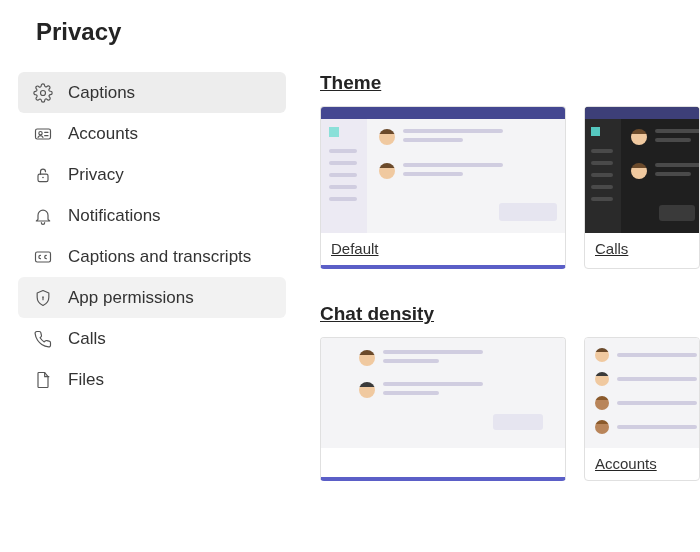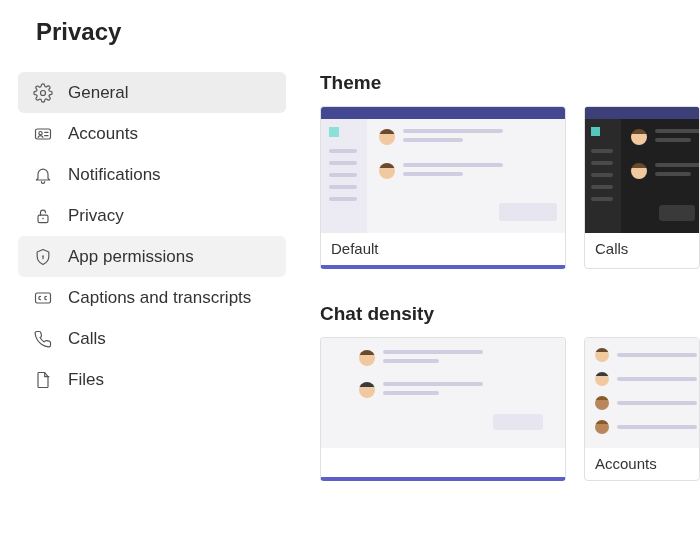--- a/index.html
+++ b/index.html
@@ -40,20 +40,21 @@
       height: 22px;
       display: flex;
       align-items: center;
       justify-content: center;
       flex-shrink: 0;
     }
     .sidebar-item svg { stroke: #555; stroke-width: 1.4; fill: none; stroke-linecap: round; stroke-linejoin: round; }
     .main {
       flex: 1;
       padding-left: 34px;
+      text-decoration: underline;
     }
     .section-title {
       font-size: 19px;
       font-weight: 700;
       margin-bottom: 12px;
     }
     .cards { display: flex; gap: 18px; margin-bottom: 34px; }
     .card {
       width: 246px;
       border: 1px solid #e0e0e0;
@@ -153,75 +154,75 @@
 
   <nav class="sidebar">
 
     <div class="sidebar-item active">
       <span class="icon">
         <svg viewBox="0 0 24 24" width="20" height="20">
             <circle cx="12" cy="12" r="3"></circle>
             <path d="M19.4 15a1.7 1.7 0 0 0 .3 1.8l.1.1a2 2 0 1 1-2.8 2.8l-.1-.1a1.7 1.7 0 0 0-1.8-.3 1.7 1.7 0 0 0-1 1.5V21a2 2 0 0 1-4 0v-.1a1.7 1.7 0 0 0-1-1.5 1.7 1.7 0 0 0-1.8.3l-.1.1a2 2 0 1 1-2.8-2.8l.1-.1a1.7 1.7 0 0 0 .3-1.8 1.7 1.7 0 0 0-1.5-1H3a2 2 0 0 1 0-4h.1a1.7 1.7 0 0 0 1.5-1 1.7 1.7 0 0 0-.3-1.8l-.1-.1a2 2 0 1 1 2.8-2.8l.1.1a1.7 1.7 0 0 0 1.8.3 1.7 1.7 0 0 0 1-1.5V3a2 2 0 0 1 4 0v.1a1.7 1.7 0 0 0 1 1.5 1.7 1.7 0 0 0 1.8-.3l.1-.1a2 2 0 1 1 2.8 2.8l-.1.1a1.7 1.7 0 0 0-.3 1.8 1.7 1.7 0 0 0 1.5 1H21a2 2 0 0 1 0 4h-.1a1.7 1.7 0 0 0-1.5 1z"></path>
           </svg>
       </span>
-      <span>General</span>
+      <span>Captions</span>
     </div>
 
     <div class="sidebar-item">
       <span class="icon">
         <svg viewBox="0 0 24 24" width="20" height="20">
             <rect x="3" y="6" width="18" height="12" rx="2"></rect>
             <circle cx="9" cy="11" r="2"></circle>
             <path d="M6 16c.8-1.2 2-2 3-2s2.2.8 3 2"></path>
             <path d="M14 10h4M14 14h4"></path>
           </svg>
       </span>
       <span>Accounts</span>
     </div>
 
     <div class="sidebar-item">
       <span class="icon">
         <svg viewBox="0 0 24 24" width="20" height="20">
-            <path d="M18 16v-5a6 6 0 0 0-12 0v5l-2 2h16z"></path>
-            <path d="M10 20a2 2 0 0 0 4 0"></path>
-          </svg>
-      </span>
-      <span>Notifications</span>
-    </div>
-
-    <div class="sidebar-item">
-      <span class="icon">
-        <svg viewBox="0 0 24 24" width="20" height="20">
             <rect x="6" y="11" width="12" height="9" rx="2"></rect>
             <path d="M9 11V8a3 3 0 0 1 6 0"></path>
             <circle cx="12" cy="15" r="1" fill="#555" stroke="none"></circle>
           </svg>
       </span>
       <span>Privacy</span>
     </div>
 
+    <div class="sidebar-item">
+      <span class="icon">
+        <svg viewBox="0 0 24 24" width="20" height="20">
+            <path d="M18 16v-5a6 6 0 0 0-12 0v5l-2 2h16z"></path>
+            <path d="M10 20a2 2 0 0 0 4 0"></path>
+          </svg>
+      </span>
+      <span>Notifications</span>
+    </div>
+
+    <div class="sidebar-item">
+      <span class="icon">
+        <svg viewBox="0 0 24 24" width="20" height="20">
+            <rect x="3" y="6" width="18" height="12" rx="2"></rect>
+            <path d="M9 14a2 2 0 1 1 0-4M16 14a2 2 0 1 1 0-4"></path>
+          </svg>
+      </span>
+      <span>Captions and transcripts</span>
+    </div>
+
     <div class="sidebar-item hover">
       <span class="icon">
         <svg viewBox="0 0 24 24" width="20" height="20">
             <path d="M12 3l7 3v5c0 5-3 8-7 10-4-2-7-5-7-10V6z"></path>
             <circle cx="12" cy="11" r="1" fill="#555" stroke="none"></circle>
             <path d="M12 12v2"></path>
           </svg>
       </span>
       <span>App permissions</span>
-    </div>
-
-    <div class="sidebar-item">
-      <span class="icon">
-        <svg viewBox="0 0 24 24" width="20" height="20">
-            <rect x="3" y="6" width="18" height="12" rx="2"></rect>
-            <path d="M9 14a2 2 0 1 1 0-4M16 14a2 2 0 1 1 0-4"></path>
-          </svg>
-      </span>
-      <span>Captions and transcripts</span>
     </div>
 
     <div class="sidebar-item">
       <span class="icon">
         <svg viewBox="0 0 24 24" width="20" height="20">
             <path d="M21 16.5v3a2 2 0 0 1-2.2 2 19 19 0 0 1-8.3-3 19 19 0 0 1-5-5A19 19 0 0 1 2.5 5.2 2 2 0 0 1 4.5 3h3a2 2 0 0 1 2 1.7c.1.9.3 1.8.6 2.6a2 2 0 0 1-.5 2.1L8.5 10.5a16 16 0 0 0 5 5l1.1-1.1a2 2 0 0 1 2.1-.5c.8.3 1.7.5 2.6.6a2 2 0 0 1 1.7 2z"></path>
           </svg>
       </span>
       <span>Calls</span>
     </div>

